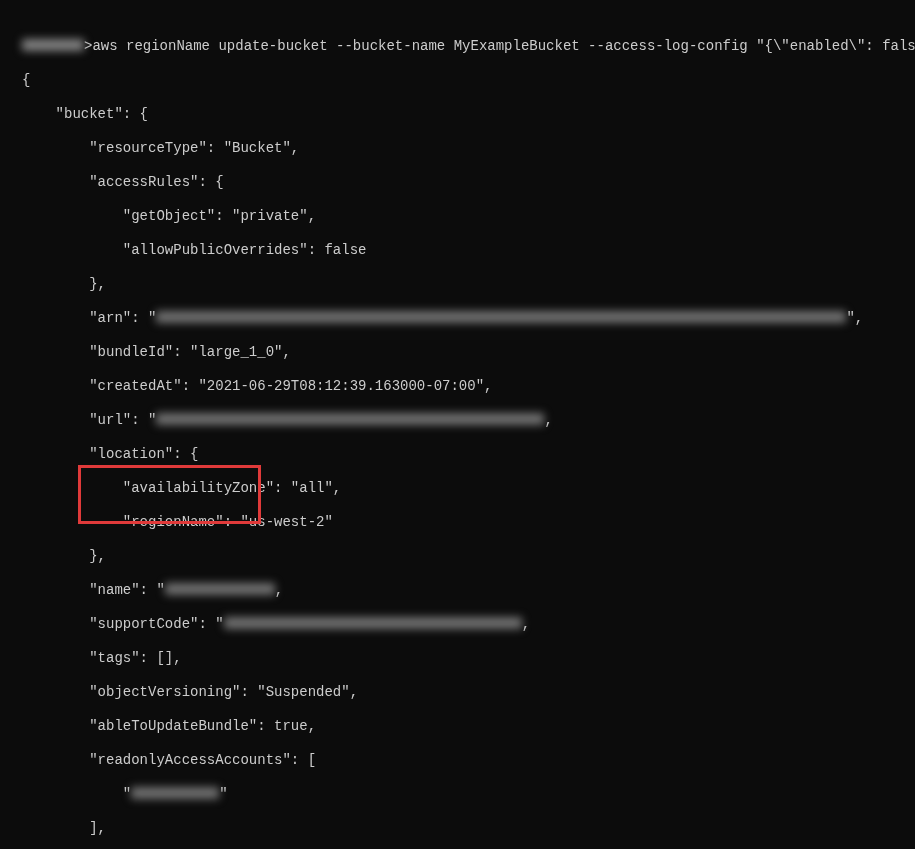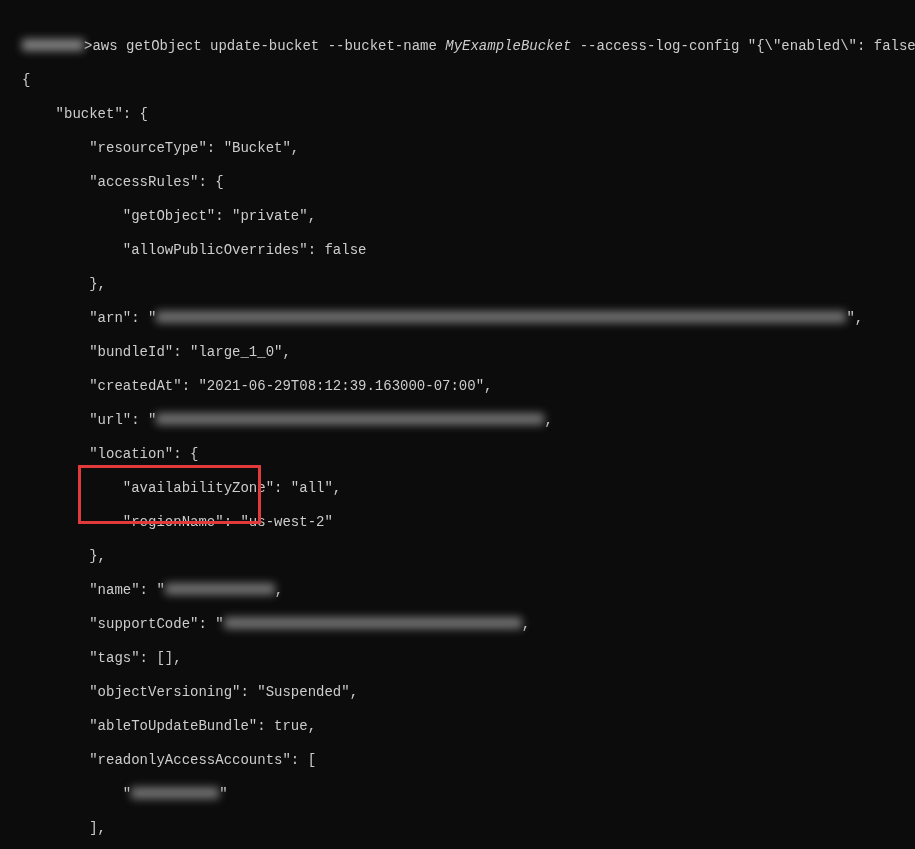--- a/index.html
+++ b/index.html
@@ -33,39 +33,39 @@
     border-radius: 2px;
     position: relative;
     top: -1px;
   }
   .highlight-box {
     position: absolute;
     border: 3px solid #e03a3a;
     box-sizing: border-box;
     pointer-events: none;
   }
-  .italic { font-style: italic; }
+  .italic { }
   .prompt-blur {
     display: inline-block;
     width: 62px;
     height: 12px;
     background: #808080;
     filter: blur(4px);
     border-radius: 2px;
     vertical-align: middle;
     position: relative;
     top: -1px;
   }
 </style>
 </head>
 <body>
 
 <div class="terminal">
 
-<div class="line"><span class="prompt-blur"></span><span>&gt;</span><span>aws getObject update-bucket --bucket-name </span><span class="italic">MyExampleBucket</span><span> --access-log-config "{\"enabled\": false}"</span></div>
+<div class="line"><span class="prompt-blur"></span><span>&gt;</span><span>aws regionName update-bucket --bucket-name </span><span class="italic">MyExampleBucket</span><span> --access-log-config "{\"enabled\": false}"</span></div>
 <div class="line">{</div>
 <div class="line">    "bucket": {</div>
 <div class="line">        "resourceType": "Bucket",</div>
 <div class="line">        "accessRules": {</div>
 <div class="line">            "getObject": "private",</div>
 <div class="line">            "allowPublicOverrides": false</div>
 <div class="line">        },</div>
 <div class="line"><span>        "arn": "</span><span class="blur" style="width:690px"></span><span>",</span></div>
 <div class="line">        "bundleId": "large_1_0",</div>
 <div class="line">        "createdAt": "2021-06-29T08:12:39.163000-07:00",</div>

